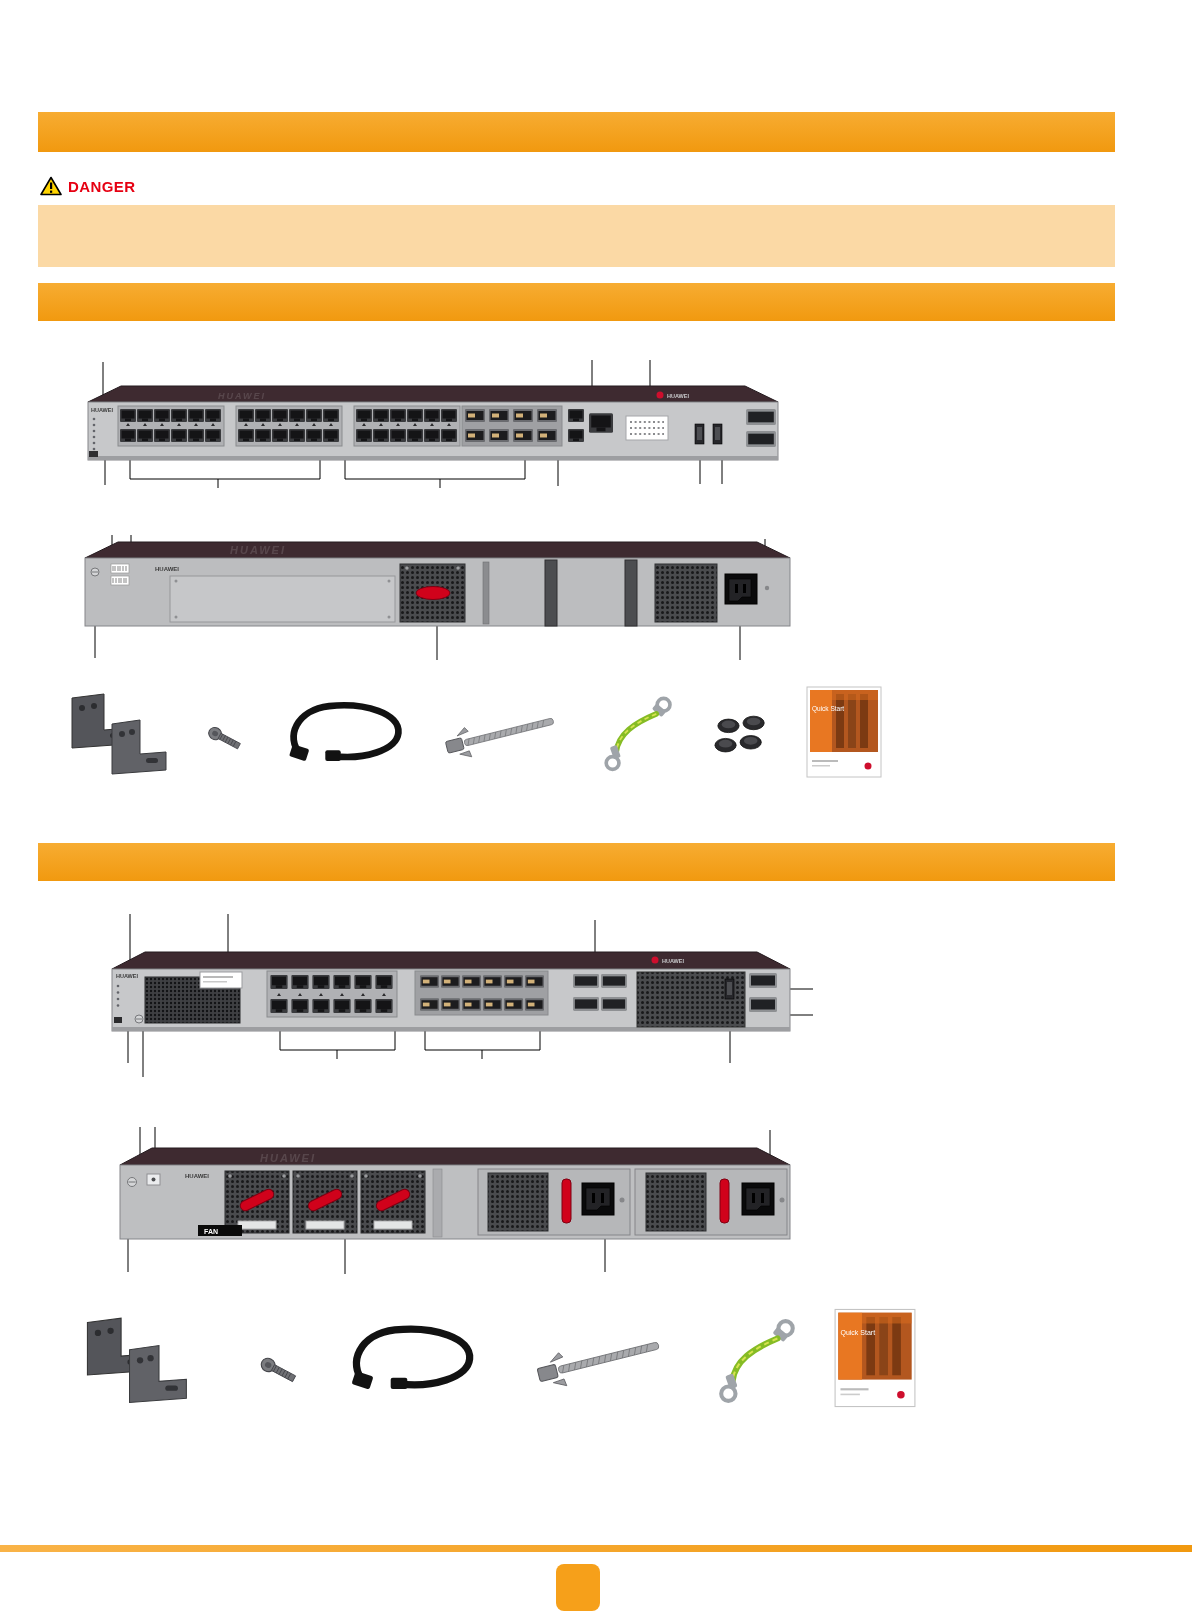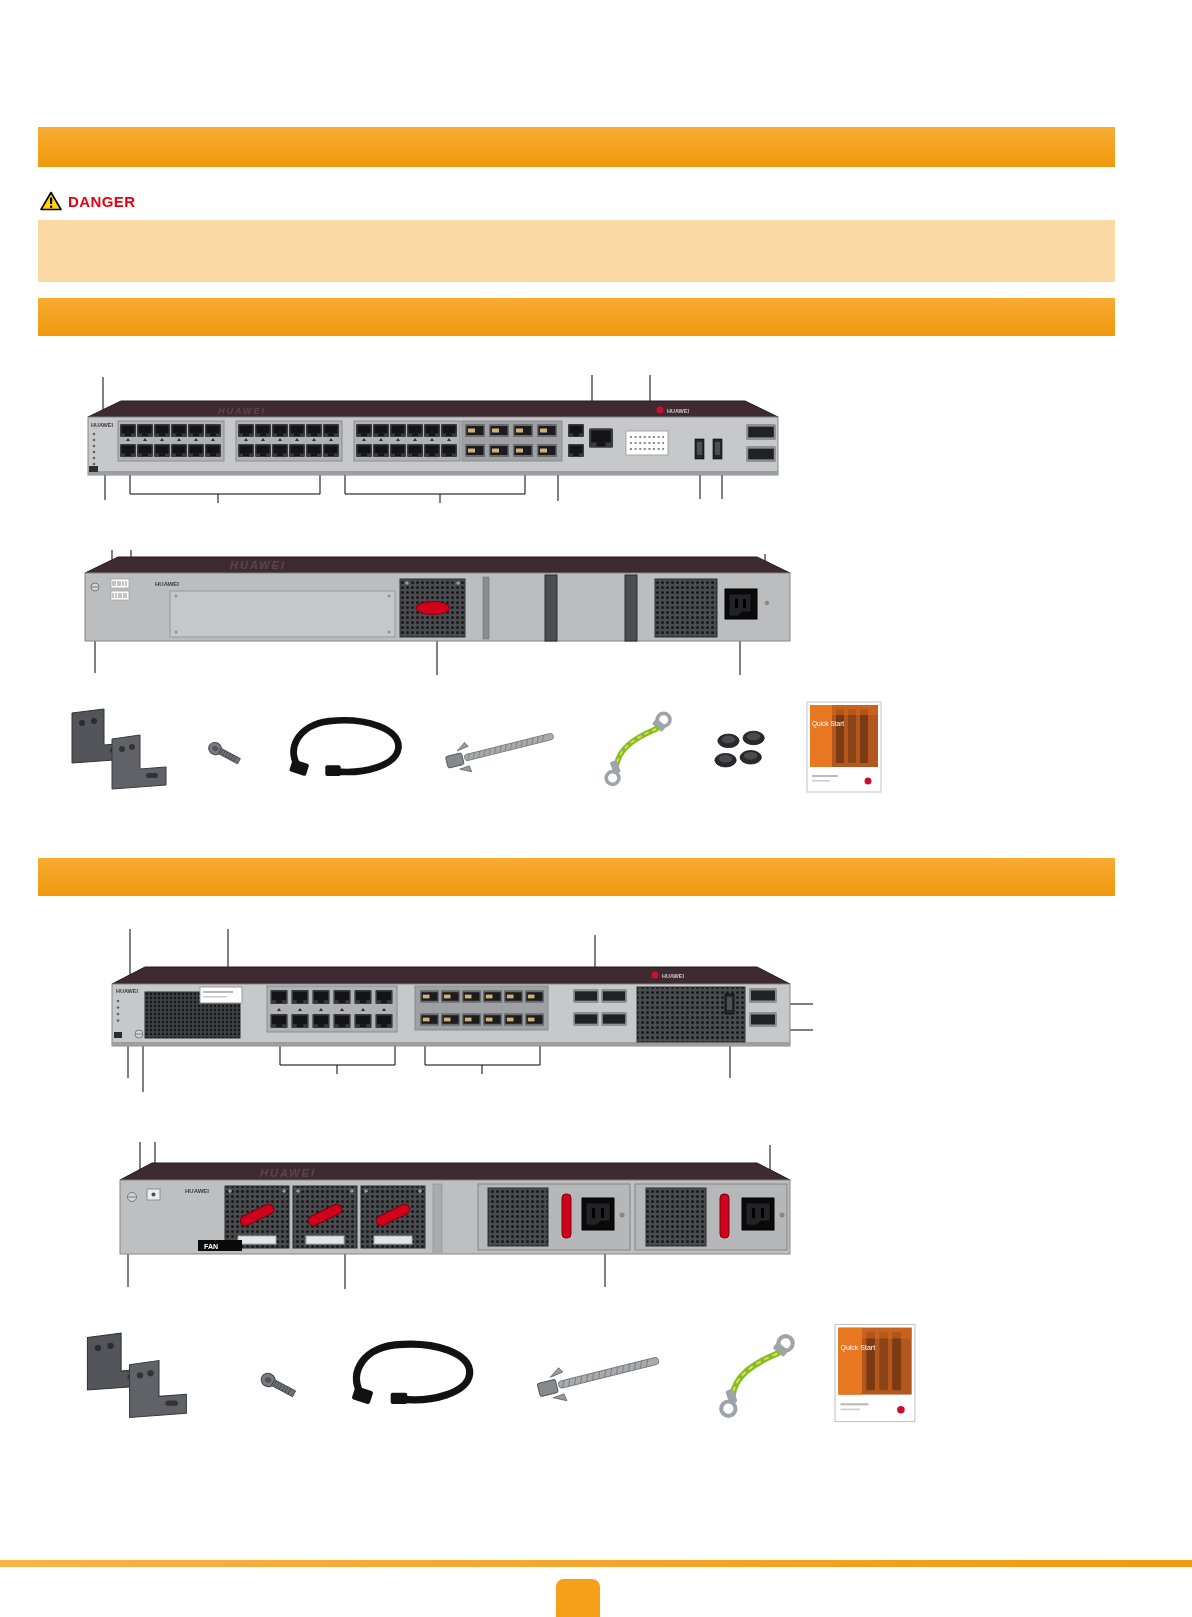--- a/index.html
+++ b/index.html
@@ -22,21 +22,21 @@
   .bezel2{fill:#9fa0a3;stroke:#8a8b8e;stroke-width:1}
   .ghost{fill:#ffffff;opacity:.13;font-style:italic;letter-spacing:2px;font-weight:bold}
   .brandtxt{fill:#3a3a3a;font-weight:bold}
   .toplogo{fill:#c9cacc}
   .screw{fill:#d4d5d7;stroke:#77787b;stroke-width:1}
   .marks{fill:#2b2b2d}
 </style>
 </head>
 <body>
 
-<div class="page abs" style="left:0;top:17px;width:1192px;height:1331px">
+<div class="page abs" style="left:0;top:2px;width:1192px;height:1331px">
 
   <svg width="0" height="0" style="position:absolute" aria-hidden="true">
     <defs>
       <pattern id="dots" width="5" height="5" patternUnits="userSpaceOnUse">
         <rect width="5" height="5" fill="#4a4b4e"></rect>
         <circle cx="2.5" cy="2.5" r="1.5" fill="#18181a"></circle>
       </pattern>
       <pattern id="dotsDense" width="4" height="4" patternUnits="userSpaceOnUse">
         <rect width="4" height="4" fill="#3f4043"></rect>
         <circle cx="2" cy="2" r="1.2" fill="#121214"></circle>

